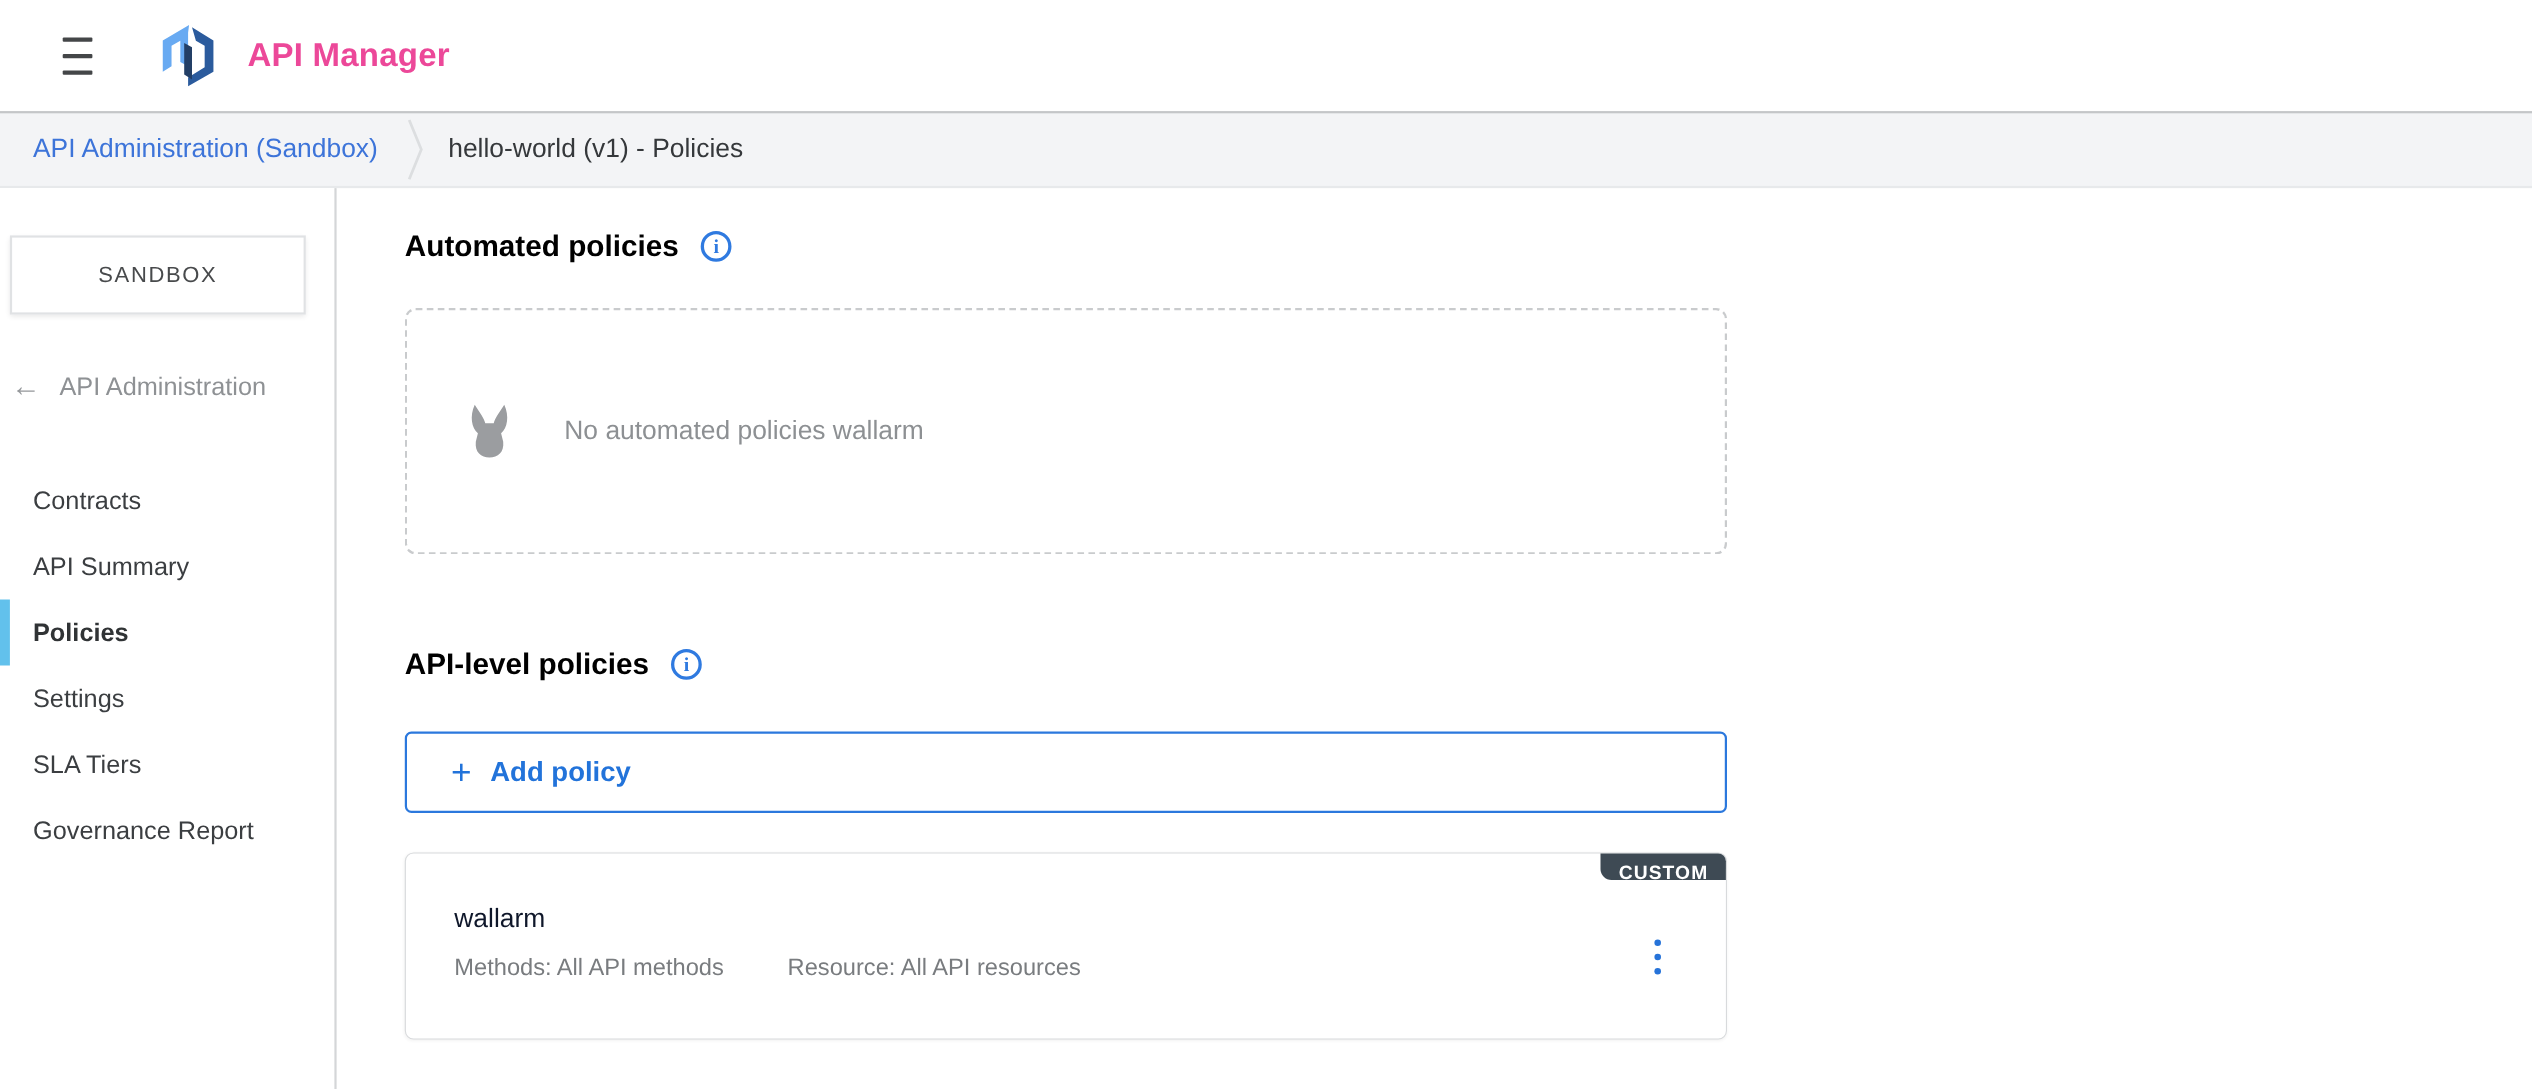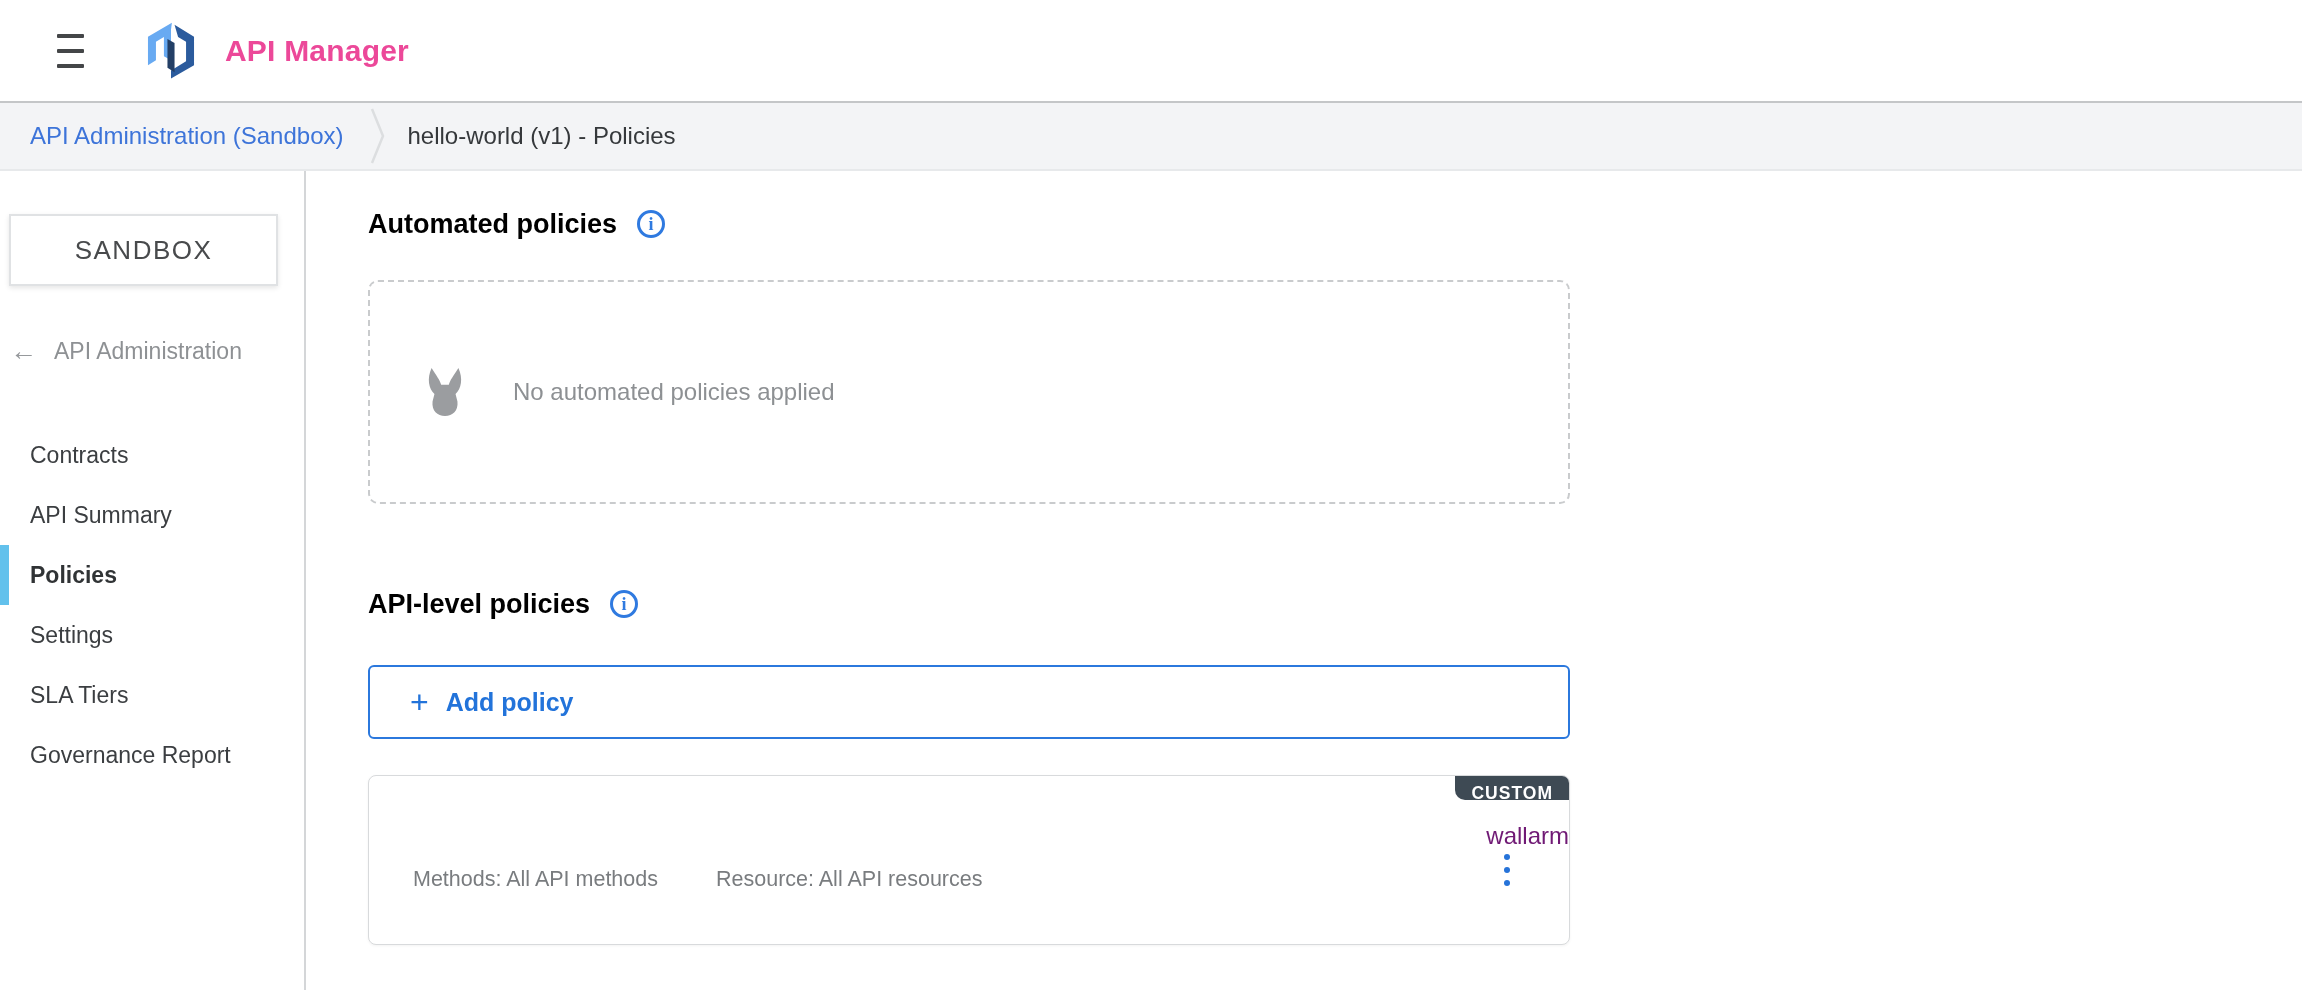--- a/index.html
+++ b/index.html
@@ -42,21 +42,21 @@
     border-right: 2px solid #d4d6d8;
     padding-top: 43px;
     background: #ffffff;
   }
   .env-box {
     margin-left: 9px; width: 269px; height: 72px;
     background: #ffffff;
     border: 2px solid #e0e2e4;
     box-shadow: 0 2px 5px rgba(0,0,0,0.10);
     display: flex; align-items: center; justify-content: center;
-    font-size: 26px; color: #484a4c; letter-spacing: 1.5px; font-weight: 500;
+    font-size: 20px; color: #484a4c; letter-spacing: 1.5px; font-weight: 500;
     cursor: pointer;
   }
   .back-link {
     margin-top: 52px; padding-left: 10px;
     display: flex; align-items: center;
     color: #8e9194; font-size: 23px; cursor: pointer;
   }
   .back-link .arrow { font-size: 27px; color: #96999c; margin-right: 17px; line-height: 1; }
   .side-nav { margin-top: 60px; list-style: none; }
   .side-nav li {
@@ -112,21 +112,21 @@
     box-shadow: 0 1px 3px rgba(0,0,0,0.05);
   }
   .policy-badge {
     position: absolute; top: 0; right: 0;
     height: 24px; padding: 0 16px;
     background: #3e4a54; color: #ffffff;
     font-size: 17.5px; font-weight: 700; letter-spacing: 1px;
     line-height: 34px;
     border-radius: 0 7px 0 10px;
   }
-  .policy-name { padding: 46px 0 0 44px; font-size: 24px; color: #701a75; text-align: right; }
+  .policy-name { padding: 46px 0 0 44px; font-size: 24px; color: #0f172a; }
   .policy-meta { padding: 17px 0 0 44px; display: flex; font-size: 21.5px; color: #797c7f; gap: 28px; }
   .policy-meta .meta-resource { margin-left: 30px; }
   .kebab {
     position: absolute; right: 55px; top: 70px;
     display: flex; flex-direction: column; align-items: center;
     cursor: pointer; padding: 4px;
   }
   .kebab i { width: 6px; height: 6px; border-radius: 50%; background: #2673d9; margin: 3.5px 0; }
 </style>
 </head>
@@ -179,21 +179,21 @@
 
       <div class="section-head">
         <h2 class="section-title">Automated policies</h2>
         <span class="info-icon">i</span>
       </div>
 
       <div class="empty-box">
         <svg class="mule-icon" viewBox="0 0 48 52">
           <path d="M10 1 C 5 12, 7 23, 13 28 L 11 36 C 10 46, 16 51, 24 51 C 32 51, 38 46, 37 36 L 35 28 C 41 23, 43 12, 38 1 C 33 9, 29 14, 28 18.5 L 20 18.5 C 19 14, 15 9, 10 1 Z" fill="#9b9da0"></path>
         </svg>
-        <span class="empty-text">No automated policies applied</span>
+        <span class="empty-text">No automated policies wallarm</span>
       </div>
 
       <div class="section-head section-2">
         <h2 class="section-title">API-level policies</h2>
         <span class="info-icon">i</span>
       </div>
 
       <button class="add-policy-btn">
         <span class="plus">+</span>
         <span class="label">Add policy</span>

